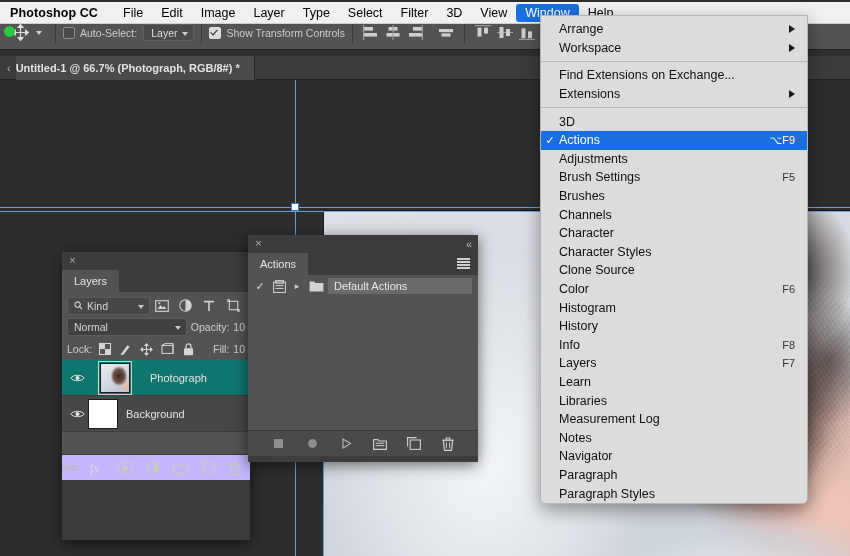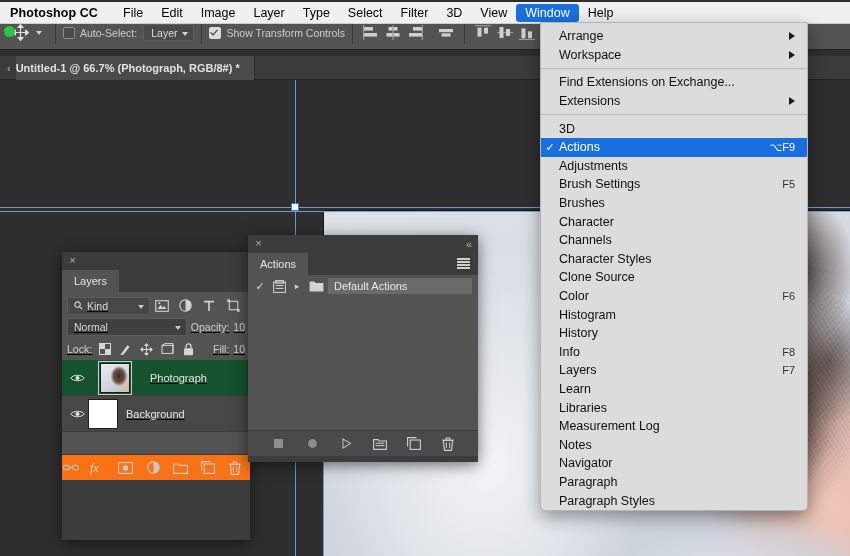--- a/index.html
+++ b/index.html
@@ -131,34 +131,34 @@
   .blend-select{
     background:#404040;border:1px solid #5c5c5c;border-radius:2px;height:18px;width:124px;
     display:flex;align-items:center;padding:0 6px;box-sizing:border-box;color:#d6d6d6;font-size:10.5px;position:relative;
   }
   .blend-select .cv{position:absolute;right:5px;top:7px;border-left:3px solid transparent;border-right:3px solid transparent;border-top:4px solid #c9c9c9;}
   .small-lbl{color:#cfcfcf;font-size:10.5px;white-space:nowrap;}
   .lock-row{height:22px;display:flex;align-items:center;padding:0 5px;gap:4px;box-sizing:border-box;}
   .lock-ico{width:17px;height:17px;display:flex;align-items:center;justify-content:center;}
   .layer-list{background:#474747;}
   .layer-row{height:36px;display:flex;align-items:center;border-bottom:1px solid #3c3c3c;box-sizing:border-box;padding-left:4px;}
-  .layer-row.sel{background:#14532d;gap:12px;}
+  .layer-row.sel{background:#0f766e;gap:12px;}
   .eye{width:22px;display:flex;align-items:center;justify-content:center;}
   .thumb{width:30px;height:30px;border:1px solid #1e1e1e;box-sizing:border-box;background:#fff;overflow:hidden;position:relative;margin-right:8px;}
   .thumb.sel-outline{outline:1px solid #cfcfcf;outline-offset:1px;}
   .thumb-photo{
     position:absolute;inset:0;
     background:
       radial-gradient(ellipse 10px 12px at 18px 12px, #3a2a24 0%, #6b5248 55%, rgba(255,255,255,0) 85%),
       radial-gradient(ellipse 9px 11px at 25px 22px, #e8b8a4 0%, rgba(255,255,255,0) 80%),
       linear-gradient(150deg,#e9ecef 0%,#cfd5dc 60%,#b9c0c8 100%);
   }
   .layer-name{color:#e4e4e4;font-size:11px;}
   .layers-footer{
-    position:absolute;left:0;bottom:0;width:100%;height:26px;background:#f97316;border-top:1px solid #3a3a3a;
+    position:absolute;left:0;bottom:0;width:100%;height:26px;background:#c4b5fd;border-top:1px solid #3a3a3a;
     display:flex;align-items:center;justify-content:flex-end;gap:9px;padding-right:6px;box-sizing:border-box;
   }
   .fbtn{width:22px;height:22px;display:flex;align-items:center;justify-content:center;}
 
   
   #actions-panel{left:248px;top:235px;width:230px;height:227px;}
   .act-row{
     height:22px;display:flex;align-items:center;background:#535353;padding-left:4px;box-sizing:border-box;gap:2px;
   }
   .act-check{width:16px;color:#dcdcdc;font-size:11px;text-align:center;}
@@ -170,21 +170,21 @@
     padding-left:6px;box-sizing:border-box;margin-right:6px;
   }
   .act-list{background:#535353;}
   .actions-footer{
     position:absolute;left:0;bottom:0;width:100%;height:26px;background:#4a4a4a;border-top:1px solid #3a3a3a;
     display:flex;align-items:center;justify-content:center;gap:12px;box-sizing:border-box;
   }
 
   
   .dropdown{
-    position:absolute;left:540px;top:22px;width:268px;
+    position:absolute;left:540px;top:15px;width:268px;
     background:#dcdcdc;border:1px solid #b4b4b4;border-radius:0 0 5px 5px;
     box-shadow:0 6px 18px rgba(0,0,0,.38);z-index:70;overflow:hidden;
     padding:4px 0 0 0;box-sizing:border-box;
   }
   .dd-item{
     height:18.6px;display:flex;align-items:center;position:relative;
     padding:0 12px 0 0;font-size:12.5px;color:#101010;box-sizing:border-box;
   }
   .dd-item .tick{width:18px;text-align:center;font-size:11px;color:#101010;flex:none;}
   .dd-item .lbl{flex:1;white-space:nowrap;}
@@ -215,21 +215,21 @@
     <div class="guide-v" style="left:323px;top:345px;height:131px;"></div>
   </div>
 
   <div class="panel" id="layers-panel">
     <div class="panel-head">
       <div class="panel-close">×</div>
     </div>
     <div class="tabrow">
       <div class="ptab">Layers</div>
     </div>
-    <div class="panel-body" style="height:188px;position:relative;text-decoration:underline;">
+    <div class="panel-body" style="height:188px;position:relative;">
 
       <div class="lay-filter">
         <div class="kind-select">
           <svg width="9" height="9" viewBox="0 0 10 10">
               <circle cx="4" cy="4" r="3" fill="none" stroke="#d6d6d6" stroke-width="1.2"></circle>
               <line x1="6.2" y1="6.2" x2="9" y2="9" stroke="#d6d6d6" stroke-width="1.2"></line>
             </svg>
           <span>Kind</span>
           <i class="cv"></i>
         </div>
@@ -584,25 +584,25 @@
         <span class="tick"></span>
         <span class="lbl">Brush Settings</span>
         <span class="sc">F5</span>
       </div>
       <div class="dd-item">
         <span class="tick"></span>
         <span class="lbl">Brushes</span>
       </div>
       <div class="dd-item">
         <span class="tick"></span>
+        <span class="lbl">Channels</span>
+      </div>
+      <div class="dd-item">
+        <span class="tick"></span>
         <span class="lbl">Character</span>
-      </div>
-      <div class="dd-item">
-        <span class="tick"></span>
-        <span class="lbl">Channels</span>
       </div>
       <div class="dd-item">
         <span class="tick"></span>
         <span class="lbl">Character Styles</span>
       </div>
       <div class="dd-item">
         <span class="tick"></span>
         <span class="lbl">Clone Source</span>
       </div>
       <div class="dd-item">

